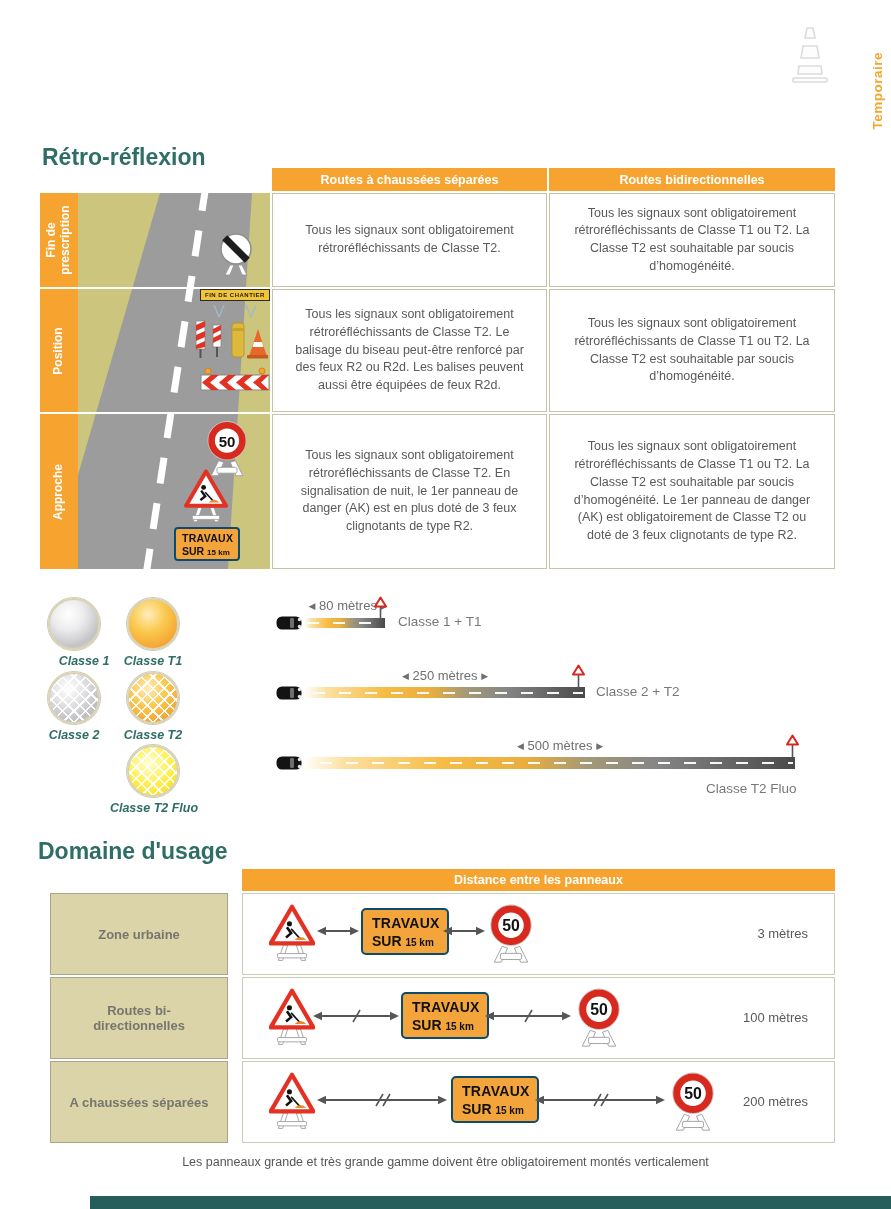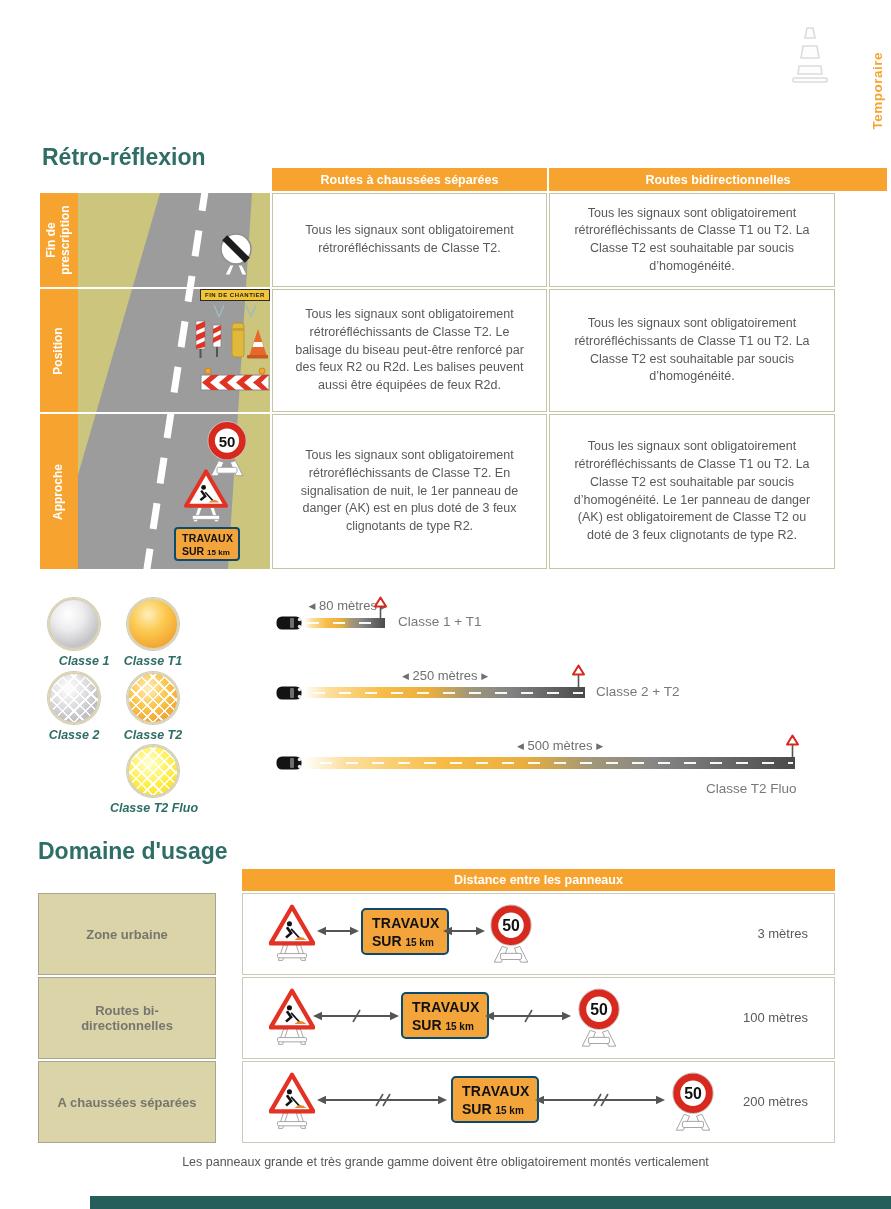--- a/index.html
+++ b/index.html
@@ -15,21 +15,21 @@
   
   .side-tab { position:absolute; right:6px; top:52px; color:#F5A42C; font-weight:bold; font-size:13.5px;
               writing-mode:vertical-rl; transform:rotate(180deg); letter-spacing:.5px; }
   .cone-icon { position:absolute; left:787px; top:24px; }
 
   
   .retro-table { position:absolute; left:40px; top:168px; width:795px; height:402px; }
   .rt-head { position:absolute; height:23px; background:#F6A42F; color:#fff; font-weight:bold; font-size:12.5px;
              display:flex; align-items:center; justify-content:center; top:0; }
   #rt-head-1 { left:232px; width:275px; }
-  #rt-head-2 { left:509px; width:338px; }
+  #rt-head-2 { left:509px; width:286px; }
   .rt-cell { position:absolute; background:#fff; border:1px solid #C6C3A6; color:#58595B; font-size:12.5px;
              line-height:1.42; display:flex; align-items:center; justify-content:center; text-align:center; padding:6px 14px; }
   .rt-c1 { left:232px; width:275px; }
   .rt-c2 { left:509px; width:286px; }
   .rt-r1 { top:25px; height:94px; }
   .rt-r2 { top:121px; height:123px; }
   .rt-r3 { top:246px; height:155px; }
 
   
   .illus { position:absolute; left:0; top:25px; width:230px; height:376px; }
@@ -87,21 +87,21 @@
   .beam-grad { width:100%; height:100%;
      background:linear-gradient(90deg, rgba(255,250,220,.15) 0, #FCE0A0 8%, #F7BC45 28%, #E9AE3E 45%, #A39878 58%, #858585 72%, #4A4A4A 100%); }
   .dist-label { position:absolute; color:#6E6F71; font-size:13px; white-space:nowrap; }
   .dist-label .tri { font-size:9px; vertical-align:1px; color:#6E6F71; }
   .diag-name { position:absolute; color:#77787B; font-size:13.5px; white-space:nowrap; }
 
   
   .dom-table { position:absolute; left:38px; top:869px; width:797px; height:274px;border-radius:19px; }
   .dom-head { position:absolute; left:204px; top:0; width:593px; height:22px; background:#F6A42F; color:#fff;
               font-weight:bold; font-size:12.5px; display:flex; align-items:center; justify-content:center; }
-  .dom-label { position:absolute; left:0; width:178px; height:82px; background:#DAD4A8; border:1px solid #A9A58C;
+  .dom-label { position:absolute; left:12px; width:178px; height:82px; background:#DAD4A8; border:1px solid #A9A58C;
                color:#76766E; font-weight:bold; font-size:13px; display:flex; align-items:center; justify-content:center;
                text-align:center; padding:8px 14px; }
   .dom-cell { position:absolute; left:204px; width:593px; height:82px; background:#fff; border:1px solid #CCCAB8; }
   .dom-r1 { top:24px; } .dom-r2 { top:108px; } .dom-r3 { top:192px; }
   .cell-item { position:absolute; }
   .dom-dist { position:absolute; right:26px; top:32px; color:#58595B; font-size:13px; }
 
   
   .footer { position:absolute; left:0; top:1153px; width:891px; text-align:center; color:#55565A; font-size:12.5px; line-height:1.45; }
   .bottom-bar { position:absolute; left:90px; right:0; bottom:0; height:13px; background:#255E5A; }

